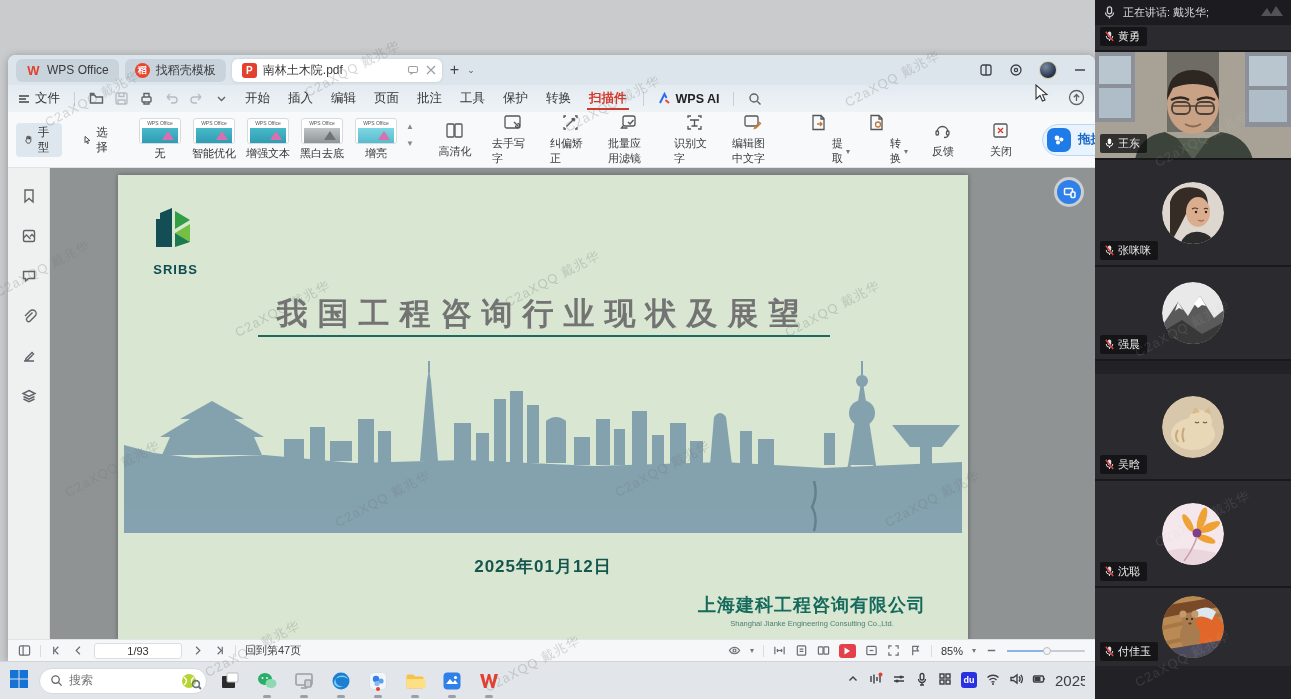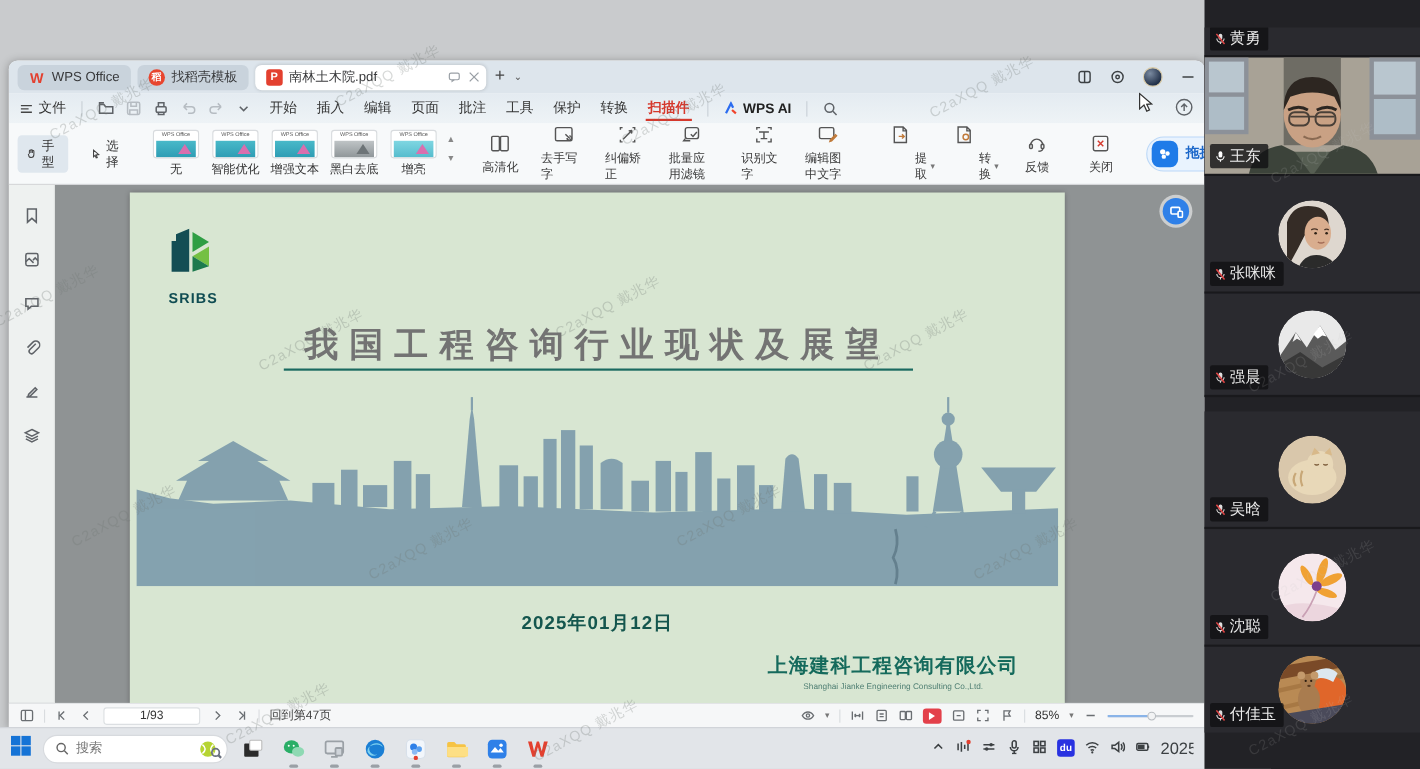--- a/index.html
+++ b/index.html
@@ -119,21 +119,21 @@
 
   
   .meeting { position:absolute; right:0; top:0; width:196px; height:699px; background:#222226; z-index:40; }
   .speakbar { height:25px; background:#1c1c20; display:flex; align-items:center; gap:8px; padding:0 9px; font-size:11px; color:#d8d8d8; position:relative; }
   .speakbar svg.mic { width:11px; height:13px; stroke:#cfcfcf; fill:none; stroke-width:1.3; }
   .speakbar .mlogo { position:absolute; right:6px; top:4px; opacity:.5; }
   .tile { position:absolute; left:0; width:196px; background:#2a2a2f; border-bottom:2px solid #19191c; overflow:hidden; }
   .tile .avatar-wrap { position:absolute; inset:0; display:flex; align-items:center; justify-content:center; }
   .tile .avatar-wrap svg { width:62px; height:62px; border-radius:50%; }
   .name-tag { position:absolute; left:5px; bottom:5px; display:flex; align-items:center; gap:4px; background:rgba(15,15,18,.78);
-    padding:2px 7px 2px 5px; font-size:14px; color:#ececec; border-radius:2px; }
+    padding:2px 7px 2px 5px; font-size:11px; color:#ececec; border-radius:2px; }
   .name-tag svg { width:9px; height:11px; }
   .video-scene { position:absolute; inset:0; }
 </style>
 </head>
 <body>
 
 <div class="wps-window">
 
   <div class="tabbar">
     <div class="tab">
@@ -667,20 +667,30 @@
     <svg viewBox="0 0 14 14">
         <rect x="1.5" y="4" width="10" height="6" rx="1.2"></rect>
         <rect x="2.5" y="5" width="6" height="4" fill="#3c4043" stroke="none"></rect>
         <path d="M12 6 V8"></path>
       </svg>
     <span class="clock">2025</span>
   </div>
 </div>
 
 <div class="meeting">
+  <div class="speakbar">
+    <svg class="mic" viewBox="0 0 11 13">
+        <rect x="3.4" y="0.8" width="4.2" height="7" rx="2.1"></rect>
+        <path d="M1.5 6.5 a4 4 0 0 0 8 0 M5.5 10.5 V12.5"></path>
+      </svg>
+    <span>正在讲话: 戴兆华;</span>
+    <svg class="mlogo" width="26" height="14" viewBox="0 0 26 14">
+        <path d="M2 12 L8 4 L13 12 Z M11 12 L17 2 L24 12 Z" fill="#8a8a8e"></path>
+      </svg>
+  </div>
 
   <div class="tile" style="top:25px; height:27px;">
     <span class="name-tag" style="bottom:4px;">
       <svg viewBox="0 0 9 11">
           <rect x="2.8" y="0.6" width="3.4" height="5.6" rx="1.7" fill="#ddd"></rect>
           <path d="M1.2 5 a3.3 3.3 0 0 0 6.6 0 M4.5 8.3 V10" stroke="#ddd" stroke-width="1" fill="none"></path>
           <path d="M0.8 0.8 L8.2 10" stroke="#e04545" stroke-width="1.4"></path>
         </svg>
       <span>黄勇</span>
     </span>

